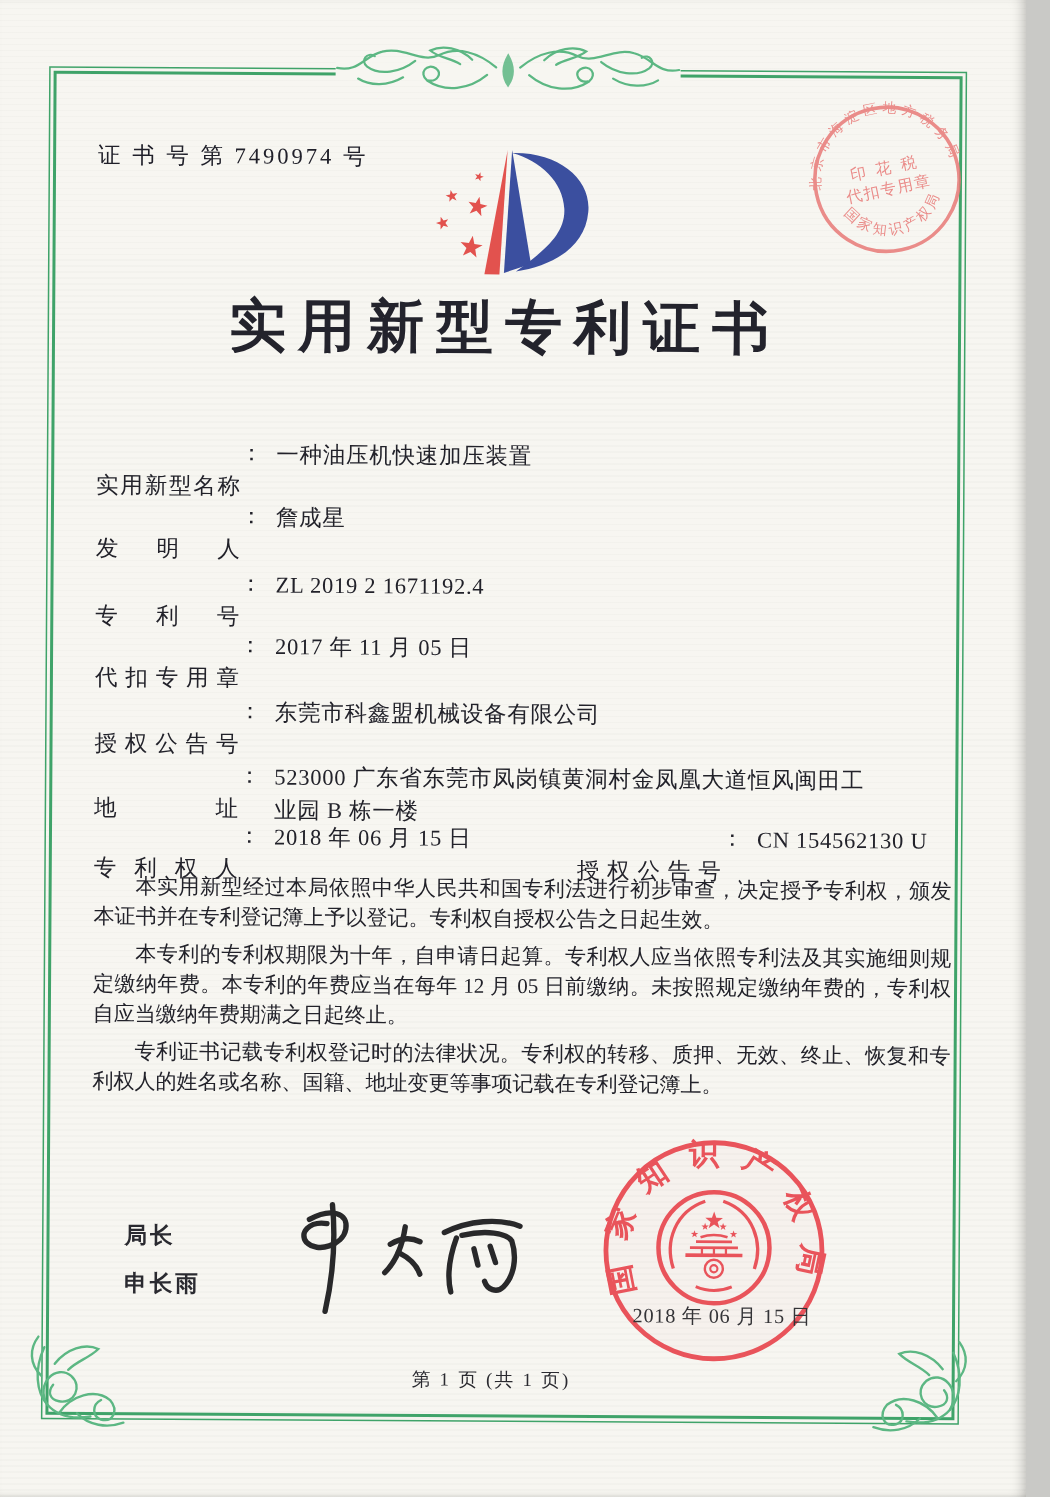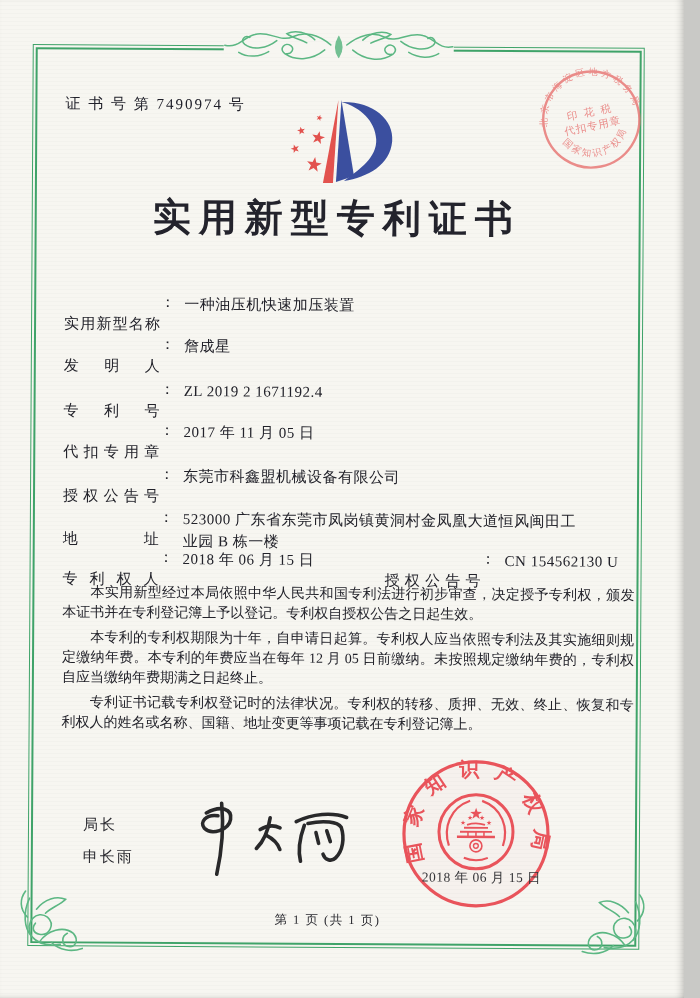--- a/index.html
+++ b/index.html
@@ -34,21 +34,21 @@
   .flabel{display:inline-block;width:96px;text-align:justify;text-align-last:justify;vertical-align:top;margin-top:22px;}
   .fcolon{display:inline-block;vertical-align:top;margin-right:9px;}
   .fvalue{display:inline-block;vertical-align:top;letter-spacing:.5px;white-space:normal;line-height:22px;}
   .fvalue.wrap{width:402px;}
   .frow-right{position:absolute;left:322px;top:0;white-space:nowrap;}
   .paras{
     position:absolute;left:63px;top:584px;width:572px;
     font-size:14px;line-height:20px;color:#22222a;text-align:justify;
   }
   .paras p{margin:0 0 5px 0;text-indent:2em;}
-  .signoff{position:absolute;left:85px;top:810px;font-size:15px;color:#2a2a30;line-height:32px;letter-spacing:2px;}
+  .signoff{position:absolute;left:85px;top:810px;font-size:15px;color:#2a2a30;line-height:32px;letter-spacing:2px;font-weight:bold;}
   .signature{position:absolute;left:183px;top:797px;}
   .seal{position:absolute;left:393px;top:748px;opacity:.93;}
   .footer{
     position:absolute;left:20px;top:912px;width:620px;text-align:center;
     font-size:12.5px;color:#2a2a30;letter-spacing:1.5px;
   }
   .ornament{position:absolute;left:146px;top:16px;}
   .corner-fl{position:absolute;}
 </style>
 </head>

